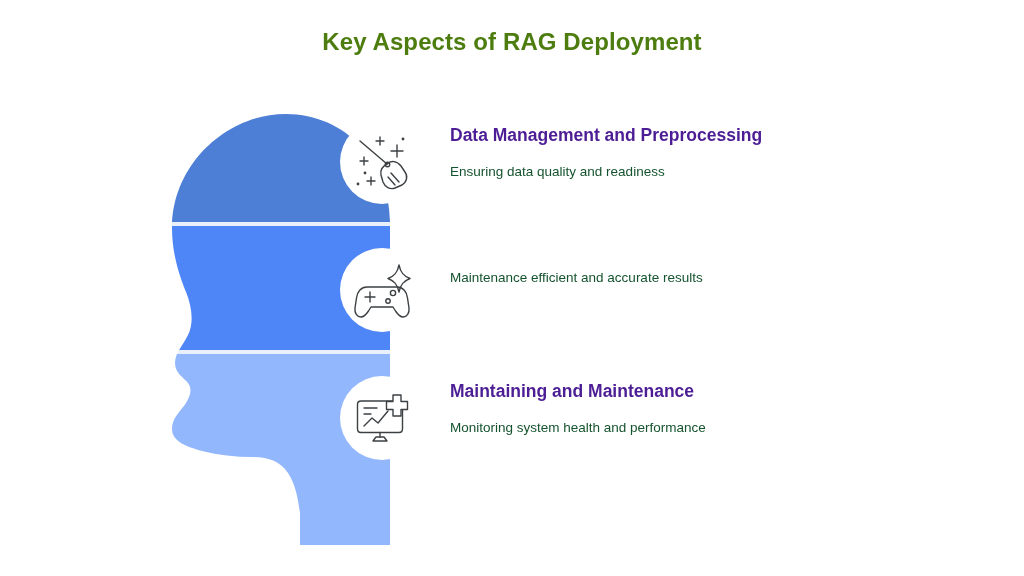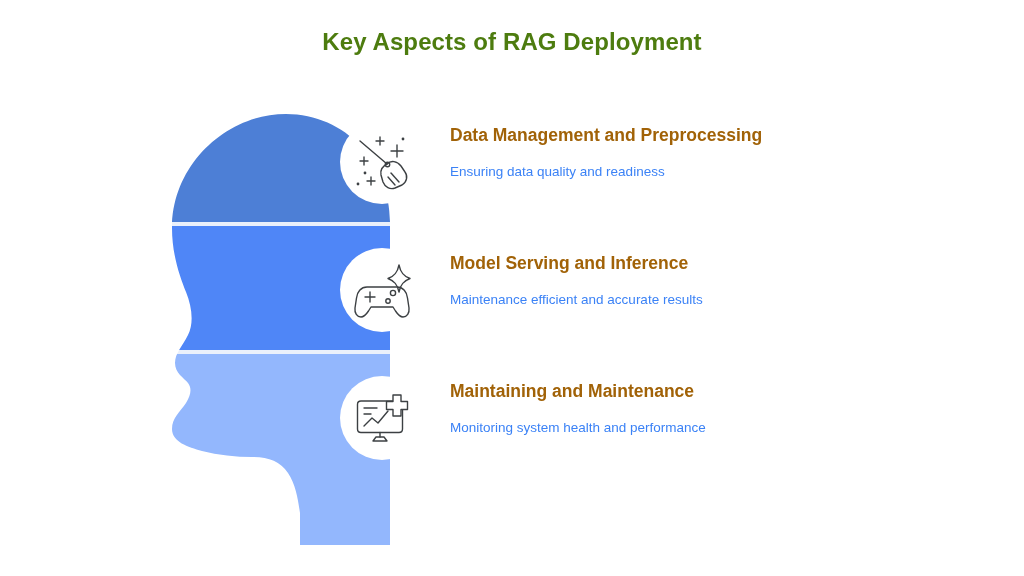--- a/index.html
+++ b/index.html
@@ -65,27 +65,27 @@
 
   .item-text {
     position: absolute;
     left: 110px;
     top: 5px;
     width: 450px;
   }
   .item-title {
     font-size: 17.5px;
     font-weight: bold;
-    color: #a16207;
+    color: #4c1d95;
     line-height: 1.25;
     margin: 0;
   }
   .item-desc {
     font-size: 13.5px;
-    color: #3b82f6;
+    color: #14532d;
     line-height: 1.3;
     margin: 16px 0 0 0;
   }
 </style>
 </head>
 <body>
 
 <div id="slide">
 
   <div id="page-title">Key Aspects of RAG Deployment</div>
@@ -175,21 +175,20 @@
                    L 20,32 Z"></path>
           <line x1="18" y1="42" x2="28" y2="42"></line>
           <line x1="23" y1="37" x2="23" y2="47"></line>
           <circle cx="46" cy="38" r="2.6"></circle>
           <circle cx="41" cy="46" r="2.2"></circle>
           <path d="M 52,10 C 53.5,17.5 56.5,21 63,23.5 C 56.5,26 53.5,29.5 52,37 C 50.5,29.5 47.5,26 41,23.5 C 47.5,21 50.5,17.5 52,10 Z"></path>
         </g>
       </svg>
     </div>
     <div class="item-text">
-      <p class="item-title">Model Serving and Inference</p>
       <p class="item-desc">Maintenance efficient and accurate results</p>
     </div>
   </div>
 
   <div class="item-row row-2">
     <div class="icon-badge">
       <svg width="70" height="70" viewBox="0 0 70 70" xmlns="http://www.w3.org/2000/svg">
         <g fill="none" stroke="#3c4043" stroke-width="1.4" stroke-linecap="round" stroke-linejoin="round">
           <path d="M 14,18 L 52,18 C 54,18 55.5,19.5 55.5,21.5
                    L 55.5,46 C 55.5,48 54,49.5 52,49.5

